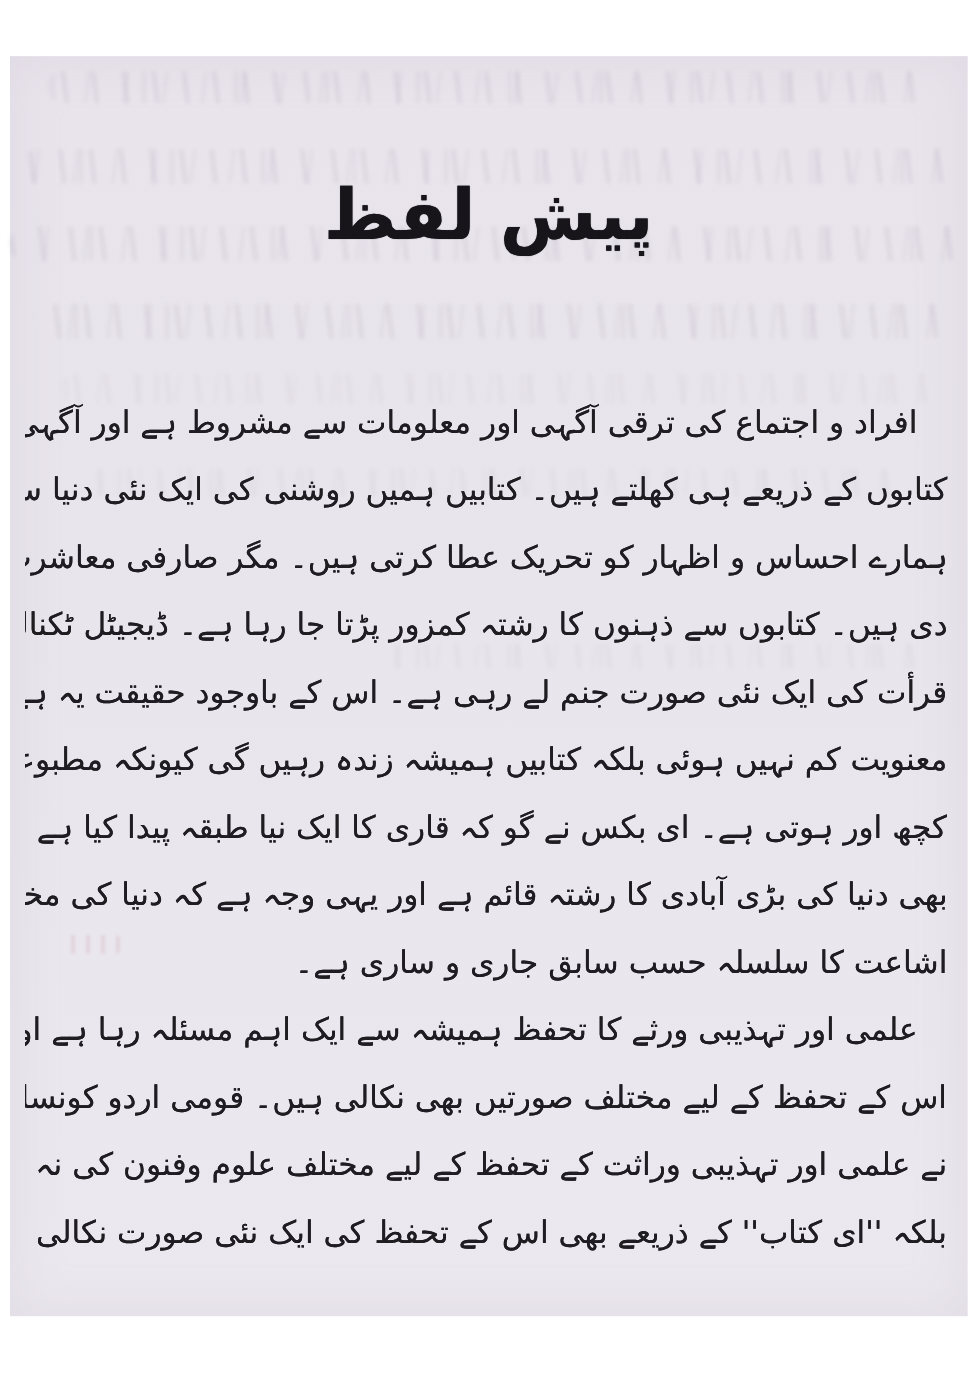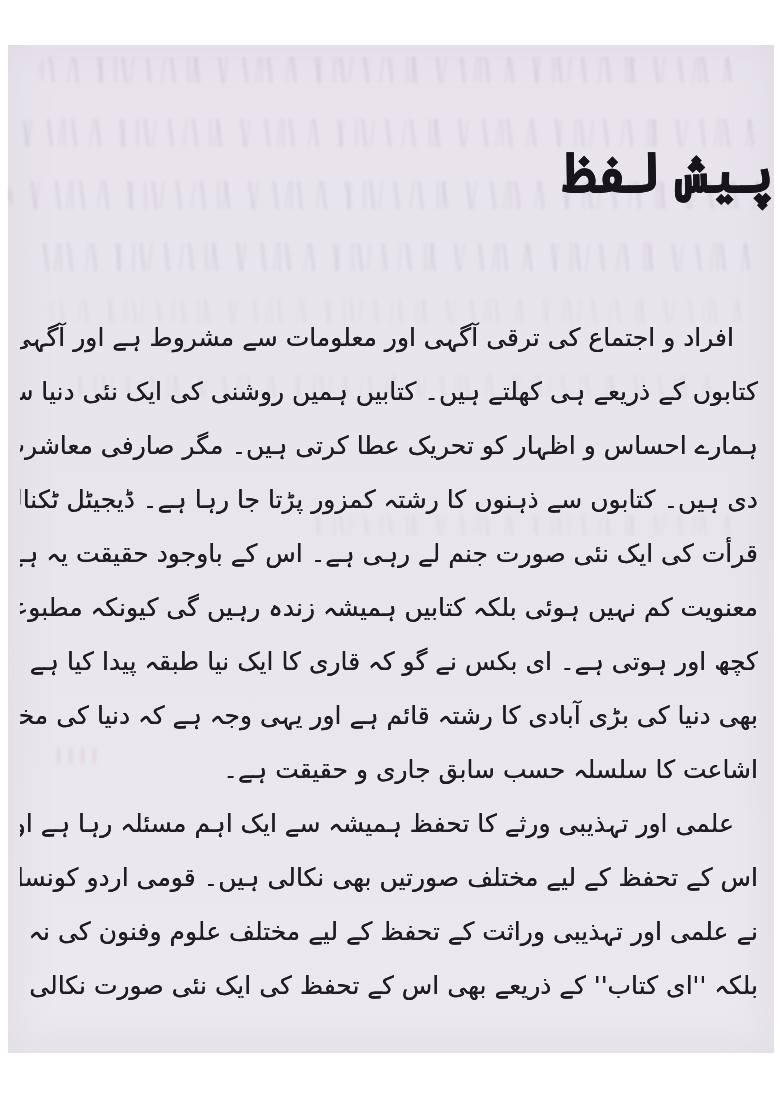--- a/index.html
+++ b/index.html
@@ -45,27 +45,27 @@
     border-radius: 3px;
     opacity: 0.5;
   }
 
   
   .title {
     position: absolute;
     top: 95px;
     left: 0;
     width: 100%;
+    text-align: center;
     direction: rtl;
     font-size: 56px;
     font-weight: 600;
     color: #17151a;
     letter-spacing: 1px;
     text-shadow: 0 0 0.6px #17151a;
-    font-family: Liberation Serif, serif;
   }
 
   
   .body-text {
     position: absolute;
     top: 266px;
     right: 16px;
     left: 12px;
     direction: rtl;
     color: #1f1d21;
@@ -103,21 +103,21 @@
 
     <div>
       <div class="line indent">افراد و اجتماع کی ترقی آگہی اور معلومات سے مشروط ہے اور آگہی کے تمام دروازے</div>
       <div class="line">کتابوں کے ذریعے ہی کھلتے ہیں۔ کتابیں ہمیں روشنی کی ایک نئی دنیا سے روشناس کراتی ہیں اور</div>
       <div class="line">ہمارے احساس و اظہار کو تحریک عطا کرتی ہیں۔ مگر صارفی معاشرت نے ہماری ترجیحات بدل</div>
       <div class="line">دی ہیں۔ کتابوں سے ذہنوں کا رشتہ کمزور پڑتا جا رہا ہے۔ ڈیجیٹل ٹکنالوجی کی وجہ سے متبادل</div>
       <div class="line">قرأت کی ایک نئی صورت جنم لے رہی ہے۔ اس کے باوجود حقیقت یہ ہے کہ مطبوعہ کتابوں کی</div>
       <div class="line">معنویت کم نہیں ہوئی بلکہ کتابیں ہمیشہ زندہ رہیں گی کیونکہ مطبوعہ کتابوں کے لمس کی لذت ہی</div>
       <div class="line">کچھ اور ہوتی ہے۔ ای بکس نے گو کہ قاری کا ایک نیا طبقہ پیدا کیا ہے مگر مطبوعہ کتابوں سے آج</div>
       <div class="line">بھی دنیا کی بڑی آبادی کا رشتہ قائم ہے اور یہی وجہ ہے کہ دنیا کی مختلف زبانوں میں کتابوں کی</div>
-      <div class="line para-end">اشاعت کا سلسلہ حسب سابق جاری و حقیقت ہے۔</div>
+      <div class="line para-end">اشاعت کا سلسلہ حسب سابق جاری و ساری ہے۔</div>
     </div>
 
     <div>
       <div class="line indent">علمی اور تہذیبی ورثے کا تحفظ ہمیشہ سے ایک اہم مسئلہ رہا ہے اور ہمارے ارباب نظر نے</div>
       <div class="line">اس کے تحفظ کے لیے مختلف صورتیں بھی نکالی ہیں۔ قومی اردو کونسل بھی ایک ایسا ادارہ ہے جس</div>
       <div class="line">نے علمی اور تہذیبی وراثت کے تحفظ کے لیے مختلف علوم وفنون کی نہ صرف کتابیں شائع کی ہیں</div>
       <div class="line">بلکہ ''ای کتاب'' کے ذریعے بھی اس کے تحفظ کی ایک نئی صورت نکالی ہے۔ قومی اردو کونسل نے</div>
     </div>
 
   </div>

